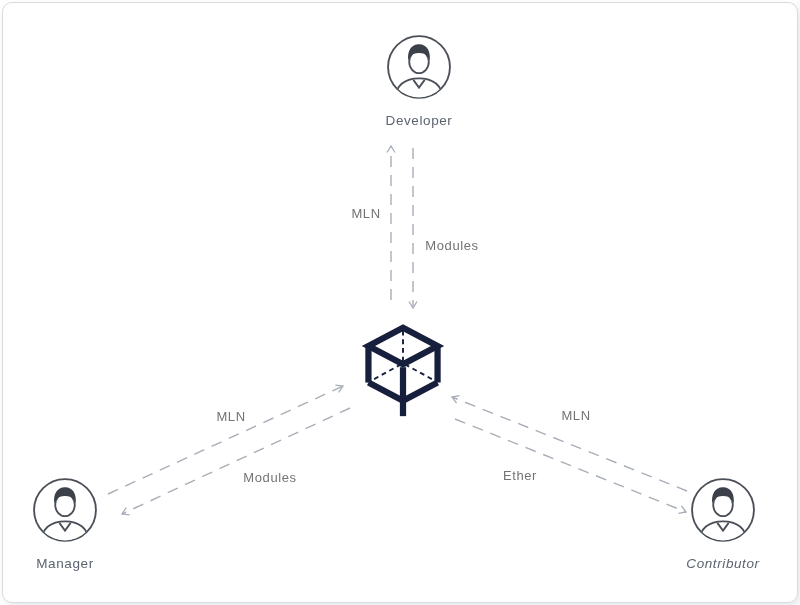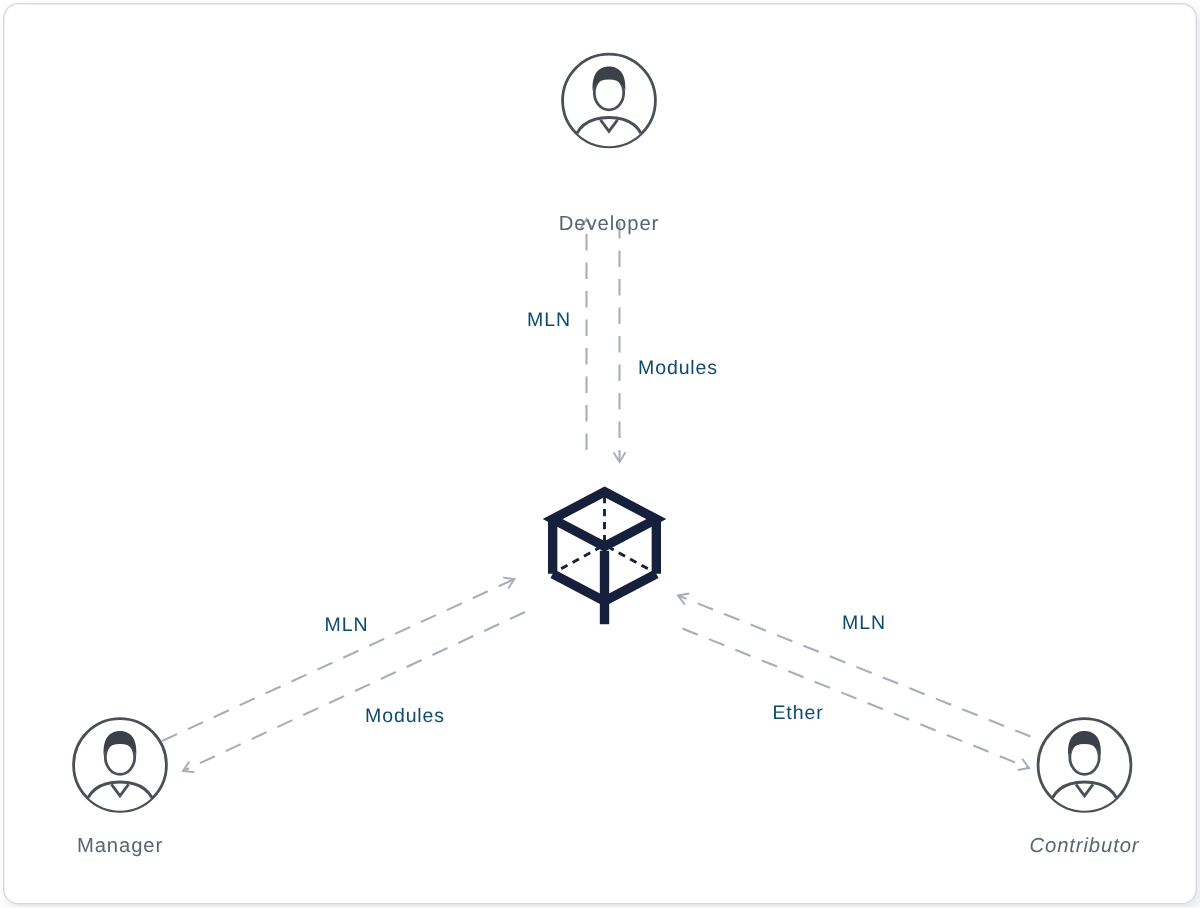--- a/index.html
+++ b/index.html
@@ -6,21 +6,21 @@
   body{font-family:"Liberation Sans", sans-serif;}
   .stage{position:relative;width:800px;height:605px;background:#ffffff;overflow:hidden;}
   .frame{position:absolute;inset:2px;border:1px solid #d7dbe0;border-radius:10px;
          box-shadow:3px 4px 8px rgba(120,130,140,0.18);background:#ffffff;}
   .edges-layer{position:absolute;left:0;top:0;width:800px;height:605px;pointer-events:none;}
   .edges-layer line{stroke:#a8aeb8;stroke-width:1.4;stroke-dasharray:11 8;}
   .node{position:absolute;width:130px;display:flex;flex-direction:column;align-items:center;}
   .avatar{width:66px;height:66px;display:block;}
   .node-label{margin-top:13px;font-size:13.5px;letter-spacing:0.6px;color:#5b6470;}
   .edge-label{position:absolute;transform:translate(-50%,-50%);font-size:13px;
-              letter-spacing:0.6px;color:#0c4a6e;white-space:nowrap;background:#ffffff;padding:0 3px;}
+              letter-spacing:0.6px;color:#737373;white-space:nowrap;background:#ffffff;padding:0 3px;}
   .cube{position:absolute;left:355px;top:320px;width:96px;height:104px;}
   .hidden-defs{position:absolute;width:0;height:0;overflow:hidden;}
 </style>
 </head>
 <body>
 
 <div class="stage">
   <div class="frame"></div>
 
   <svg class="hidden-defs" aria-hidden="true">
@@ -65,40 +65,40 @@
         <path d="M50 47 L50 98"></path>
       </g>
       <g stroke-width="2" stroke-dasharray="5 4">
         <path d="M50 9 L50 42"></path>
         <path d="M48 44 L17 61"></path>
         <path d="M52 44 L83 61"></path>
       </g>
     </g>
   </svg>
 
-  <div class="node" style="left:341px;top:34px;gap:28px;">
+  <div class="node" style="left:354px;top:34px;">
     <svg class="avatar" viewBox="0 0 64 64">
       <use href="#person-sym"></use>
     </svg>
     <span class="node-label">Developer</span>
   </div>
 
-  <div class="node" style="left:15px;top:477px;">
+  <div class="node" style="left:0;top:477px;">
     <svg class="avatar" viewBox="0 0 64 64">
       <use href="#person-sym"></use>
     </svg>
     <span class="node-label">Manager</span>
   </div>
 
   <div class="node" style="left:658px;top:477px;font-style:italic;">
     <svg class="avatar" viewBox="0 0 64 64">
       <use href="#person-sym"></use>
     </svg>
     <span class="node-label">Contributor</span>
   </div>
 
   <span class="edge-label" style="left:366px;top:213px;">MLN</span>
   <span class="edge-label" style="left:452px;top:245px;">Modules</span>
   <span class="edge-label" style="left:231px;top:416px;">MLN</span>
   <span class="edge-label" style="left:270px;top:477px;">Modules</span>
   <span class="edge-label" style="left:576px;top:415px;">MLN</span>
-  <span class="edge-label" style="left:532px;top:475px;">Ether</span>
+  <span class="edge-label" style="left:520px;top:475px;">Ether</span>
 </div>
 
 </body></html>

